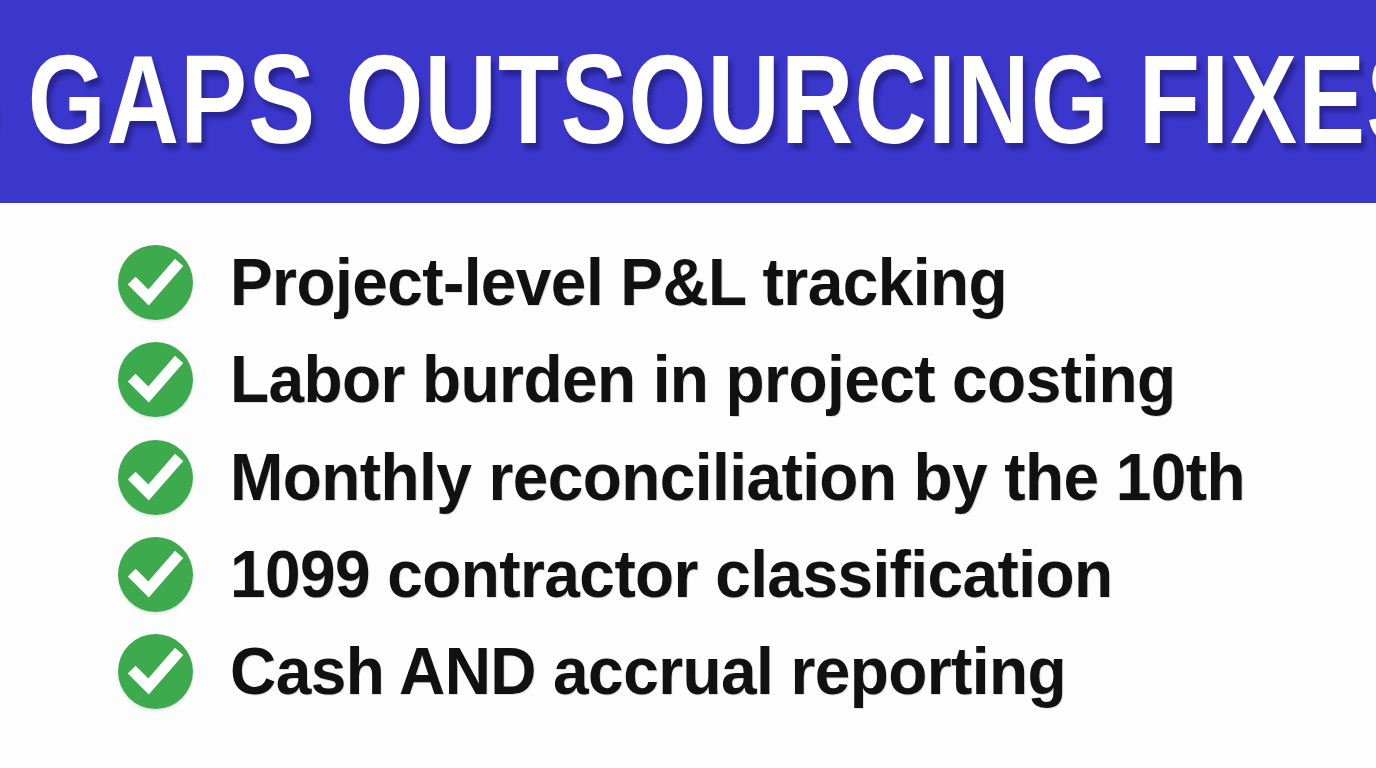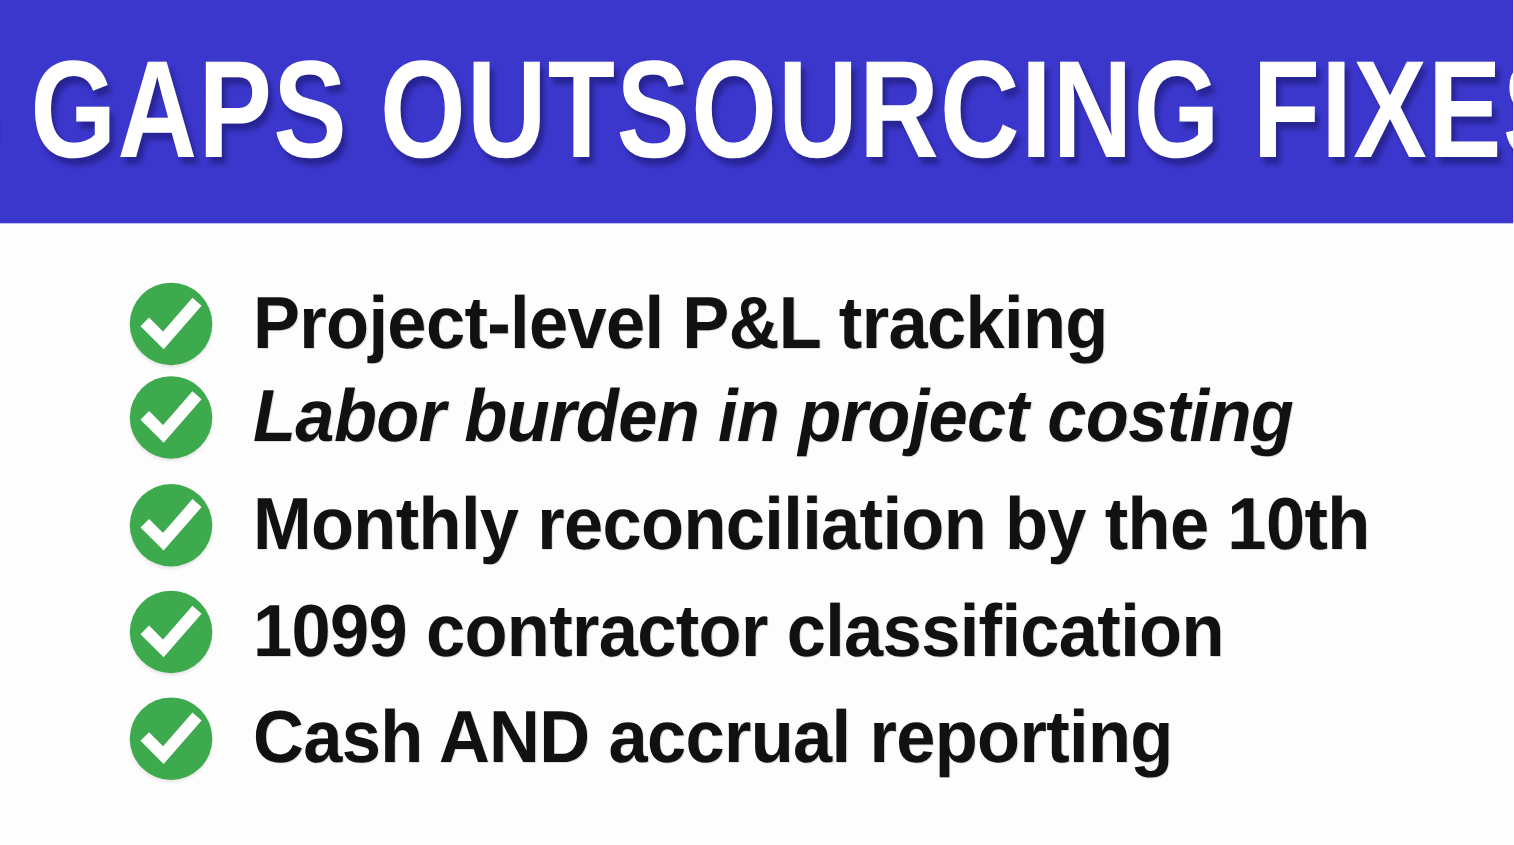--- a/index.html
+++ b/index.html
@@ -66,22 +66,22 @@
     width: 1376px;
     height: 565px;
   }
   .list-item {
     position: absolute;
     left: 118px;
     height: 76px;
     display: flex;
     align-items: center;
   }
-  .list-item.i0 { top: 41px; margin-top: 12px; }
-  .list-item.i1 { top: 138px; font-style: italic; }
+  .list-item.i0 { top: 41px; }
+  .list-item.i1 { top: 138px; }
   .list-item.i2 { top: 236px; }
   .list-item.i3 { top: 333px; justify-content: space-between; }
   .list-item.i4 { top: 430px; }
 
   .check-badge {
     position: relative;
     flex: 0 0 auto;
     width: 75px;
     height: 75px;
     border-radius: 50%;

